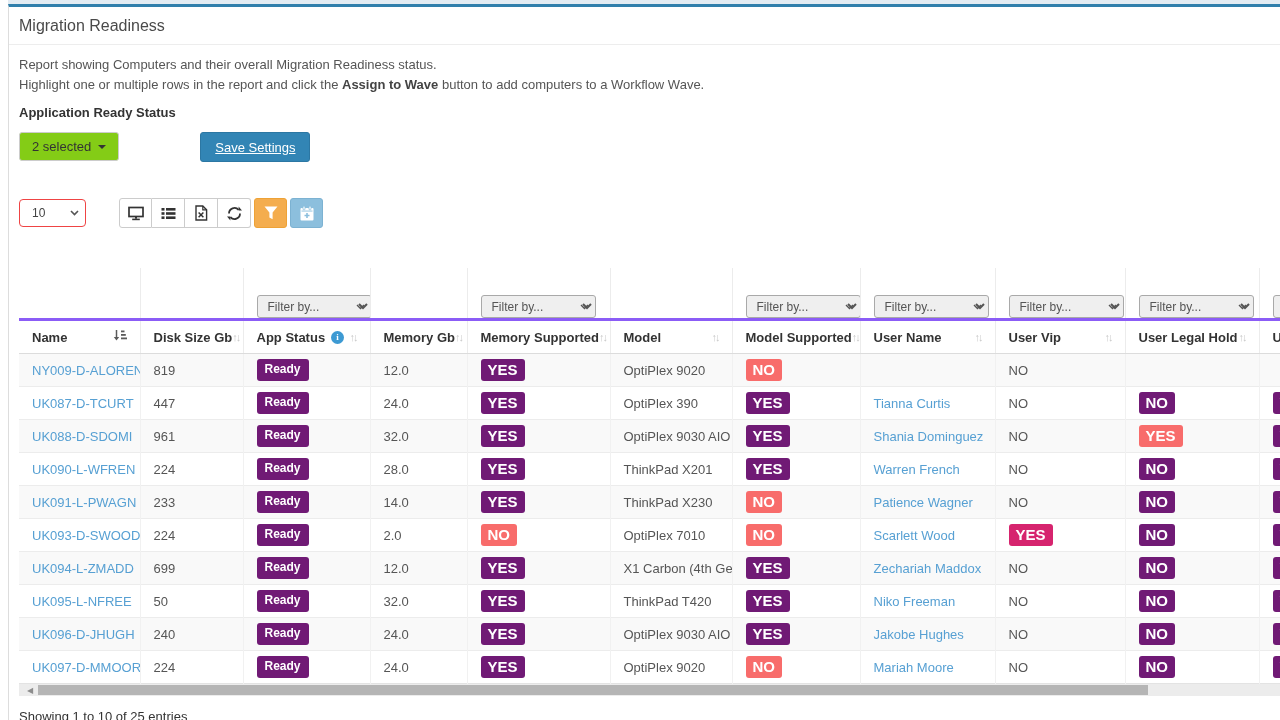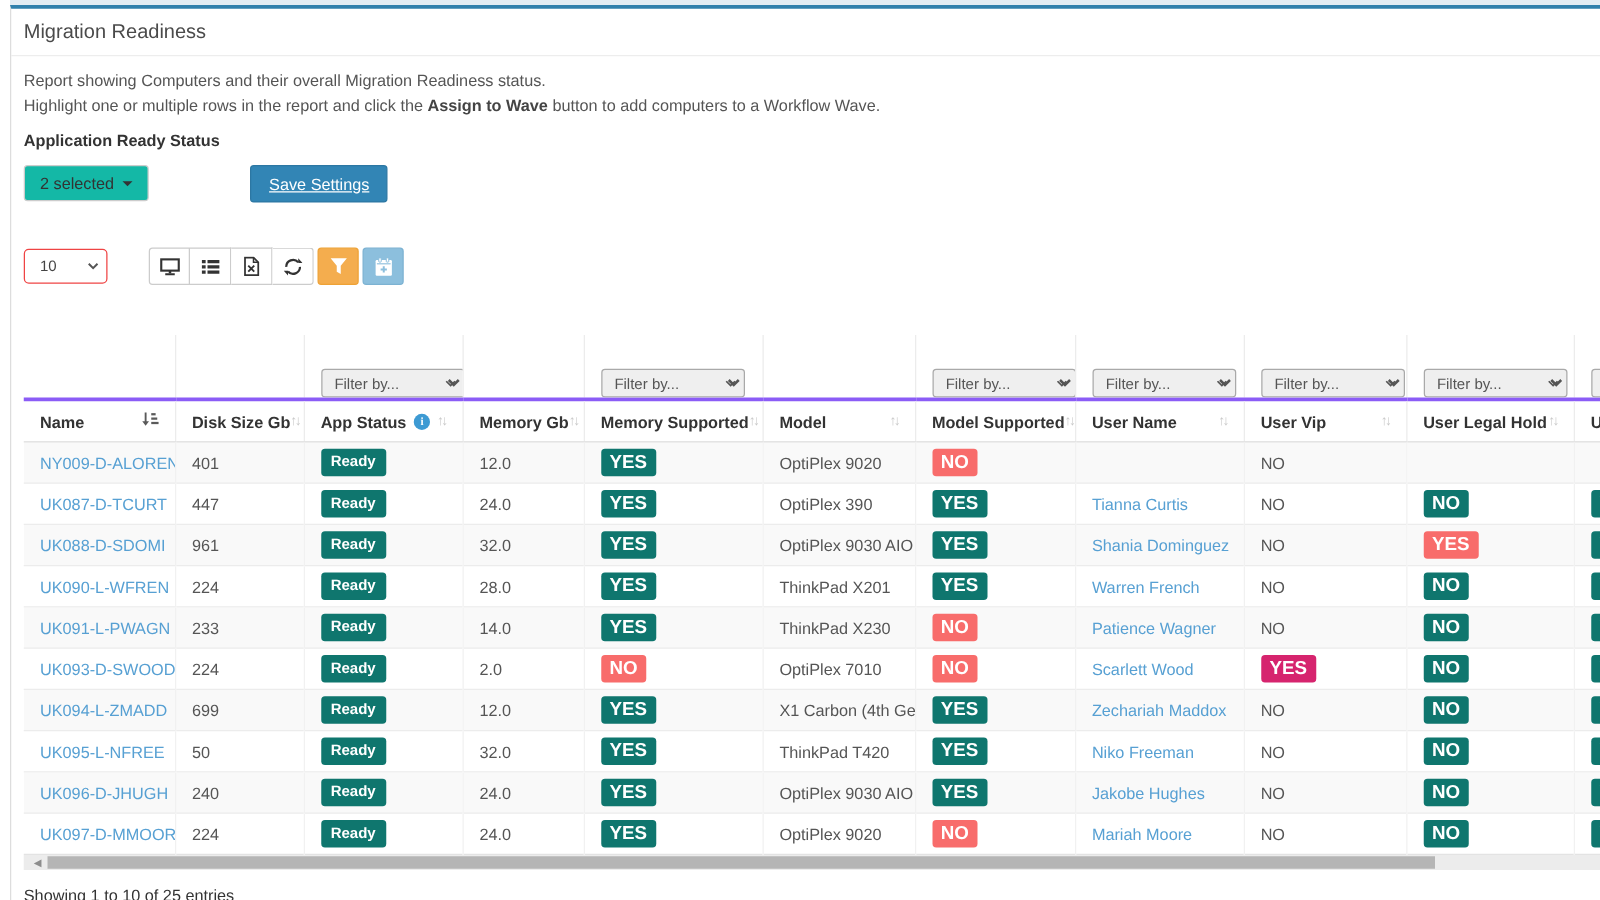--- a/index.html
+++ b/index.html
@@ -19,21 +19,21 @@
   .panel-body { padding:10px 10px; }
   .desc { margin:0; font-size:13px; line-height:20px; color:#555; }
   .desc b { color:#444;text-align:right; }
   .ars-label { margin-top:10px; font-size:13px; font-weight:bold; color:#333; }
 
   
   .controls { margin-top:12px; display:flex; align-items:flex-start; }
   .btn { display:inline-flex; align-items:center; justify-content:center;
          font-family:inherit; font-size:13px; border-radius:3px; cursor:pointer; }
   .btn-multiselect {
-    height:29px; padding:0 12px; background:#14b8a6; border:1px solid #ccc; color:#333; gap:7px;
+    height:29px; padding:0 12px; background:#84cc16; border:1px solid #ccc; color:#333; gap:7px;
   }
   .caret-down { width:0; height:0; border-left:4px solid transparent; border-right:4px solid transparent; border-top:4px solid #333; }
   .btn-save {
     height:30px; padding:0 14px; margin-left:81px;
     background:#3285b5; border:1px solid #2c77a3; color:#fff;text-decoration:underline;
   }
 
   
   .toolbar { margin-top:36px; display:flex; align-items:center; }
   .select-wrap { position:relative; display:inline-block; }
@@ -71,21 +71,21 @@
   .sort-both { color:#c9c9c9; font-size:11px; }
   .sort-both span { letter-spacing:-2px; }
   .cell-link { color:#57a0d3; text-decoration:none; }
   .filter-sel { position:relative; display:inline-block;margin-top:27px; }
   .filter-sel select {
     width:115px; height:23px; border:1px solid #a9a9a9; border-radius:3px;
     font-size:12px; color:#555; padding:0 18px 0 6px;
   }
   .badge { display:inline-block; padding:3px 7px; border-radius:3px; color:#fff; font-size:15px; font-weight:bold; line-height:1.1; }
   .badge-ready { padding:4px 8px; font-size:12px; }
-  .bg-green { background:#0f766e; }
+  .bg-green { background:#701a75; }
   .bg-red { background:#f86c6b; }
   .bg-pink { background:#d6246e; }
   .info-icon {
     display:inline-flex; align-items:center; justify-content:center;
     width:13px; height:13px; border-radius:50%; background:#3d9ad3; color:#fff;
     font-size:9px; font-weight:bold; font-family:"Liberation Serif", serif; margin-left:6px;
   }
 
   
   .hscroll { position:relative; width:1350px; height:12px; background:#ececec; margin-top:0; }
@@ -299,21 +299,21 @@
                 <div class="th-inner">
                   <span>User Supported</span>
                   <span class="spacer"></span>
                 </div>
               </th>
             </tr>
           </thead>
         <tbody id="grid-body">
             <tr>
               <td><a class="cell-link" href="#">NY009-D-ALORENT</a></td>
-              <td><span>401</span></td>
+              <td><span>819</span></td>
               <td><span class="badge badge-ready bg-green">Ready</span></td>
               <td><span>12.0</span></td>
               <td><span class="badge bg-green">YES</span></td>
               <td><span>OptiPlex 9020</span></td>
               <td><span class="badge bg-red">NO</span></td>
               <td></td>
               <td><span>NO</span></td>
               <td></td>
               <td></td>
             </tr>

